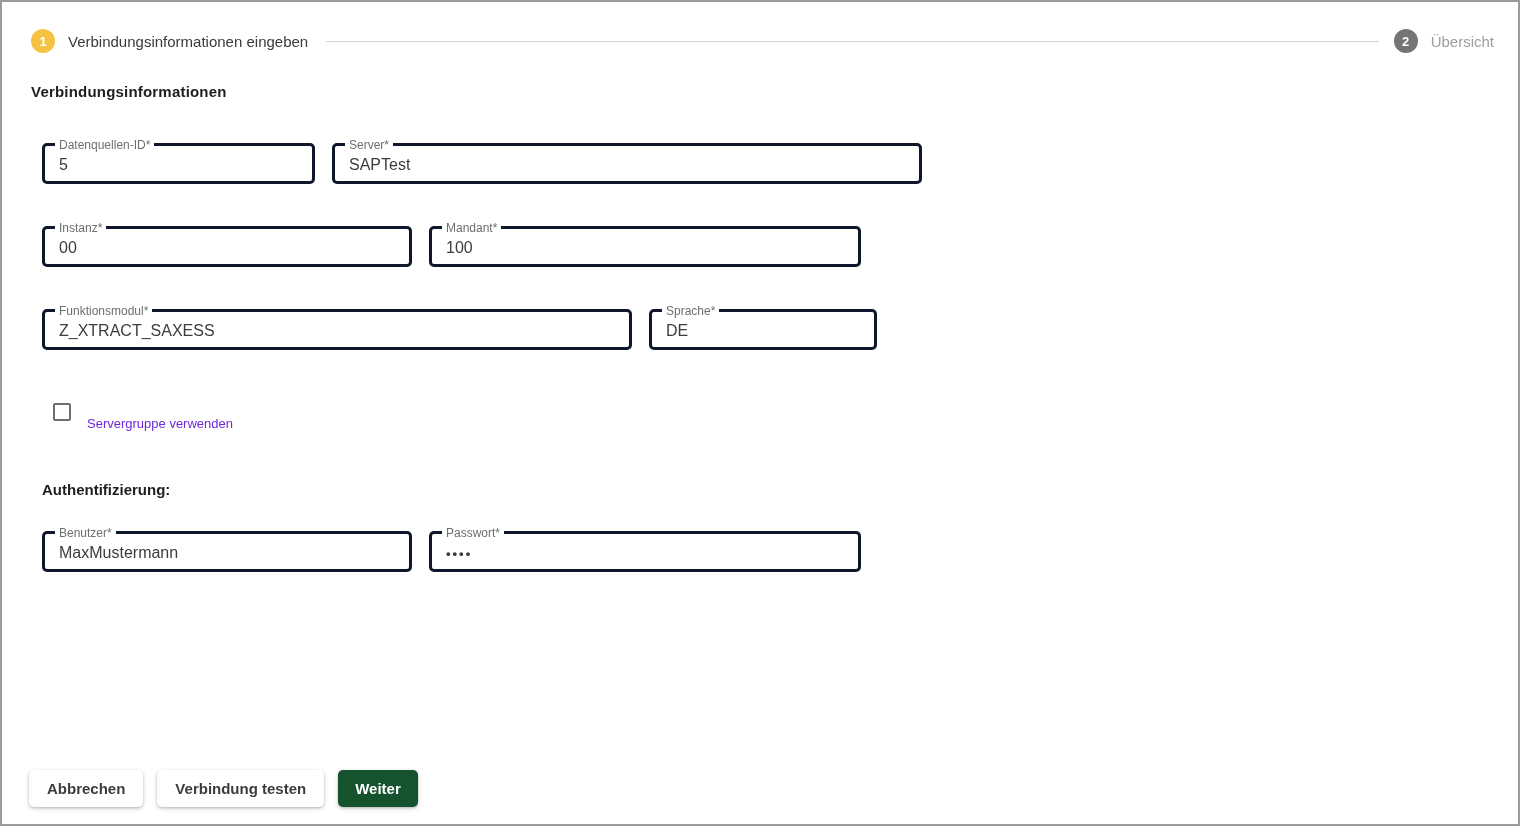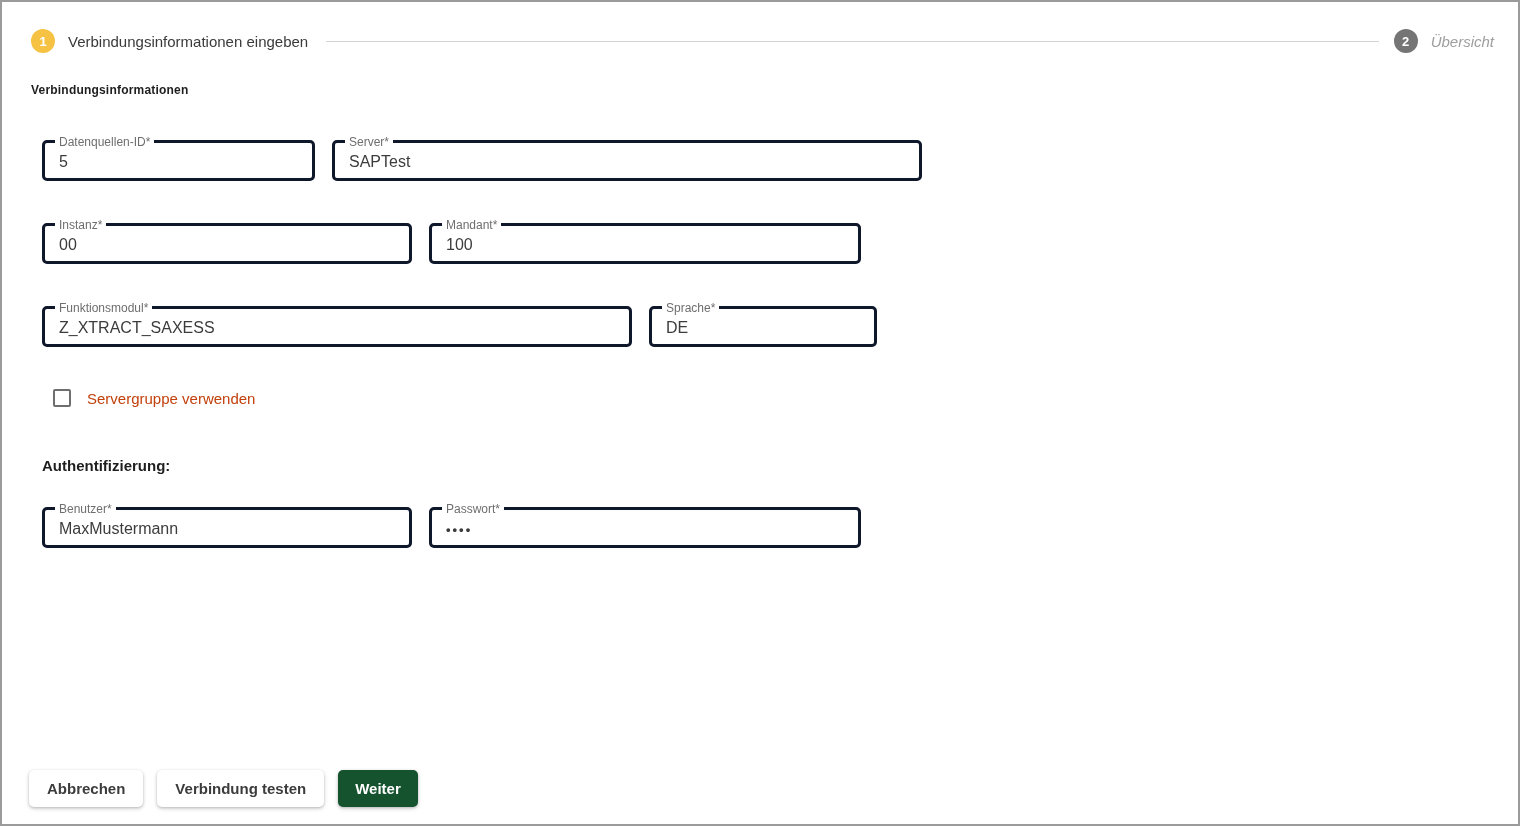--- a/index.html
+++ b/index.html
@@ -19,26 +19,26 @@
   .step { display:flex; align-items:center; gap:13px; cursor:default; }
   .step-circle {
     width:24px; height:24px; border-radius:50%;
     color:#fff; font-size:13px; font-weight:700;
     display:flex; align-items:center; justify-content:center;
     flex:0 0 auto;
   }
   .step-circle.active   { background:#f6c243; }
   .step-circle.inactive { background:#757575; }
   .step-label           { font-size:15px; color:#3a3a3a; white-space:nowrap; }
-  .step-label.inactive  { color:#9e9e9e;font-style:italic; }
+  .step-label.inactive  { color:#9e9e9e; }
   .connector { flex:1; height:1px; background:#d4d4d4; margin:0 15px 0 18px; }
 
   
   .page-title {
-    font-size:12px; font-weight:700; color:#1e1e1e;
+    font-size:15px; font-weight:700; color:#1e1e1e;
     margin:30px 0 0 29px; letter-spacing:.2px;
   }
 
   
   .form { margin:43px 0 0 40px; width:880px; }
   .frow { display:flex; gap:17px; margin-bottom:42px; }
 
   .field {
     position:relative;
     border:3px solid #0f172a;
@@ -67,21 +67,21 @@
   
   .check-row {
     display:flex; align-items:center; gap:16px;
     margin:0 0 38px 11px; cursor:default;
   }
   .check-row.last { margin-bottom:0; }
   .checkbox {
     width:18px; height:18px; flex:0 0 auto;
     border:2px solid #6e6e6e; border-radius:2px; background:#fff;
   }
-  .check-label { font-size:15px; color:#c2410c; }
+  .check-label { font-size:13px; color:#6d28d9;margin-top:24px; }
 
   
   .auth-heading {
     font-size:15px; font-weight:700; color:#1e1e1e;
     margin:50px 0 0 0;
   }
   .frow.auth { margin-top:33px; }
 
   
   .actions { position:absolute; left:27px; bottom:17px; display:flex; gap:14px; }

